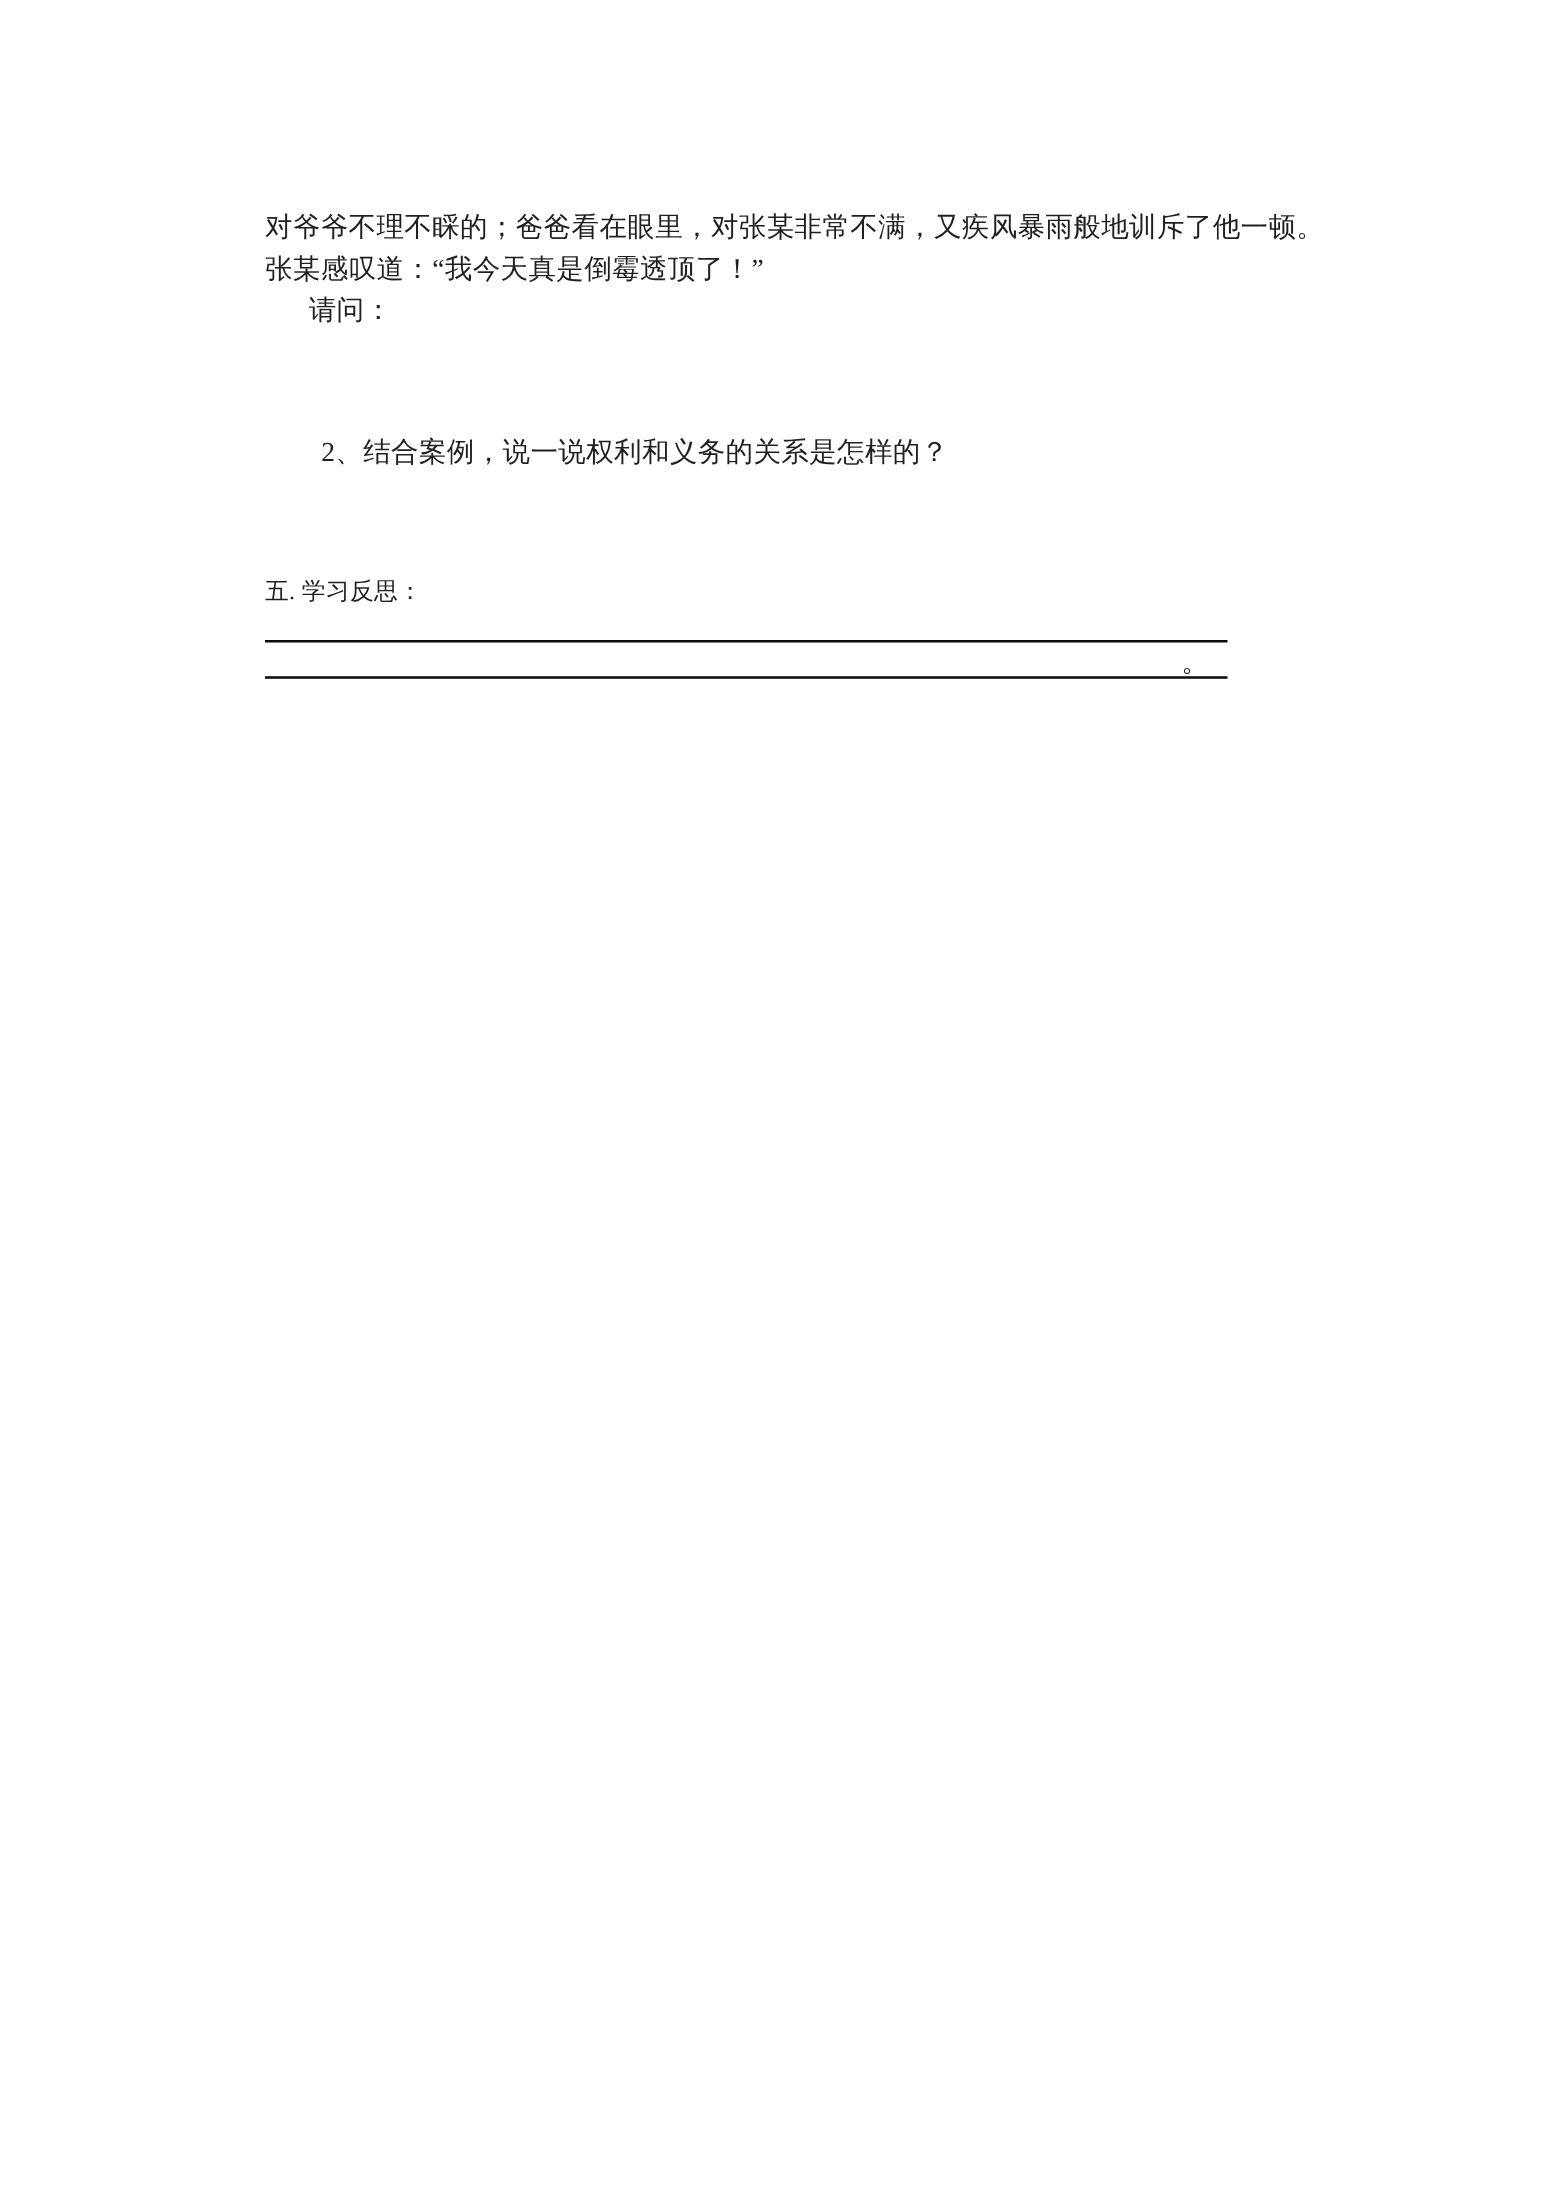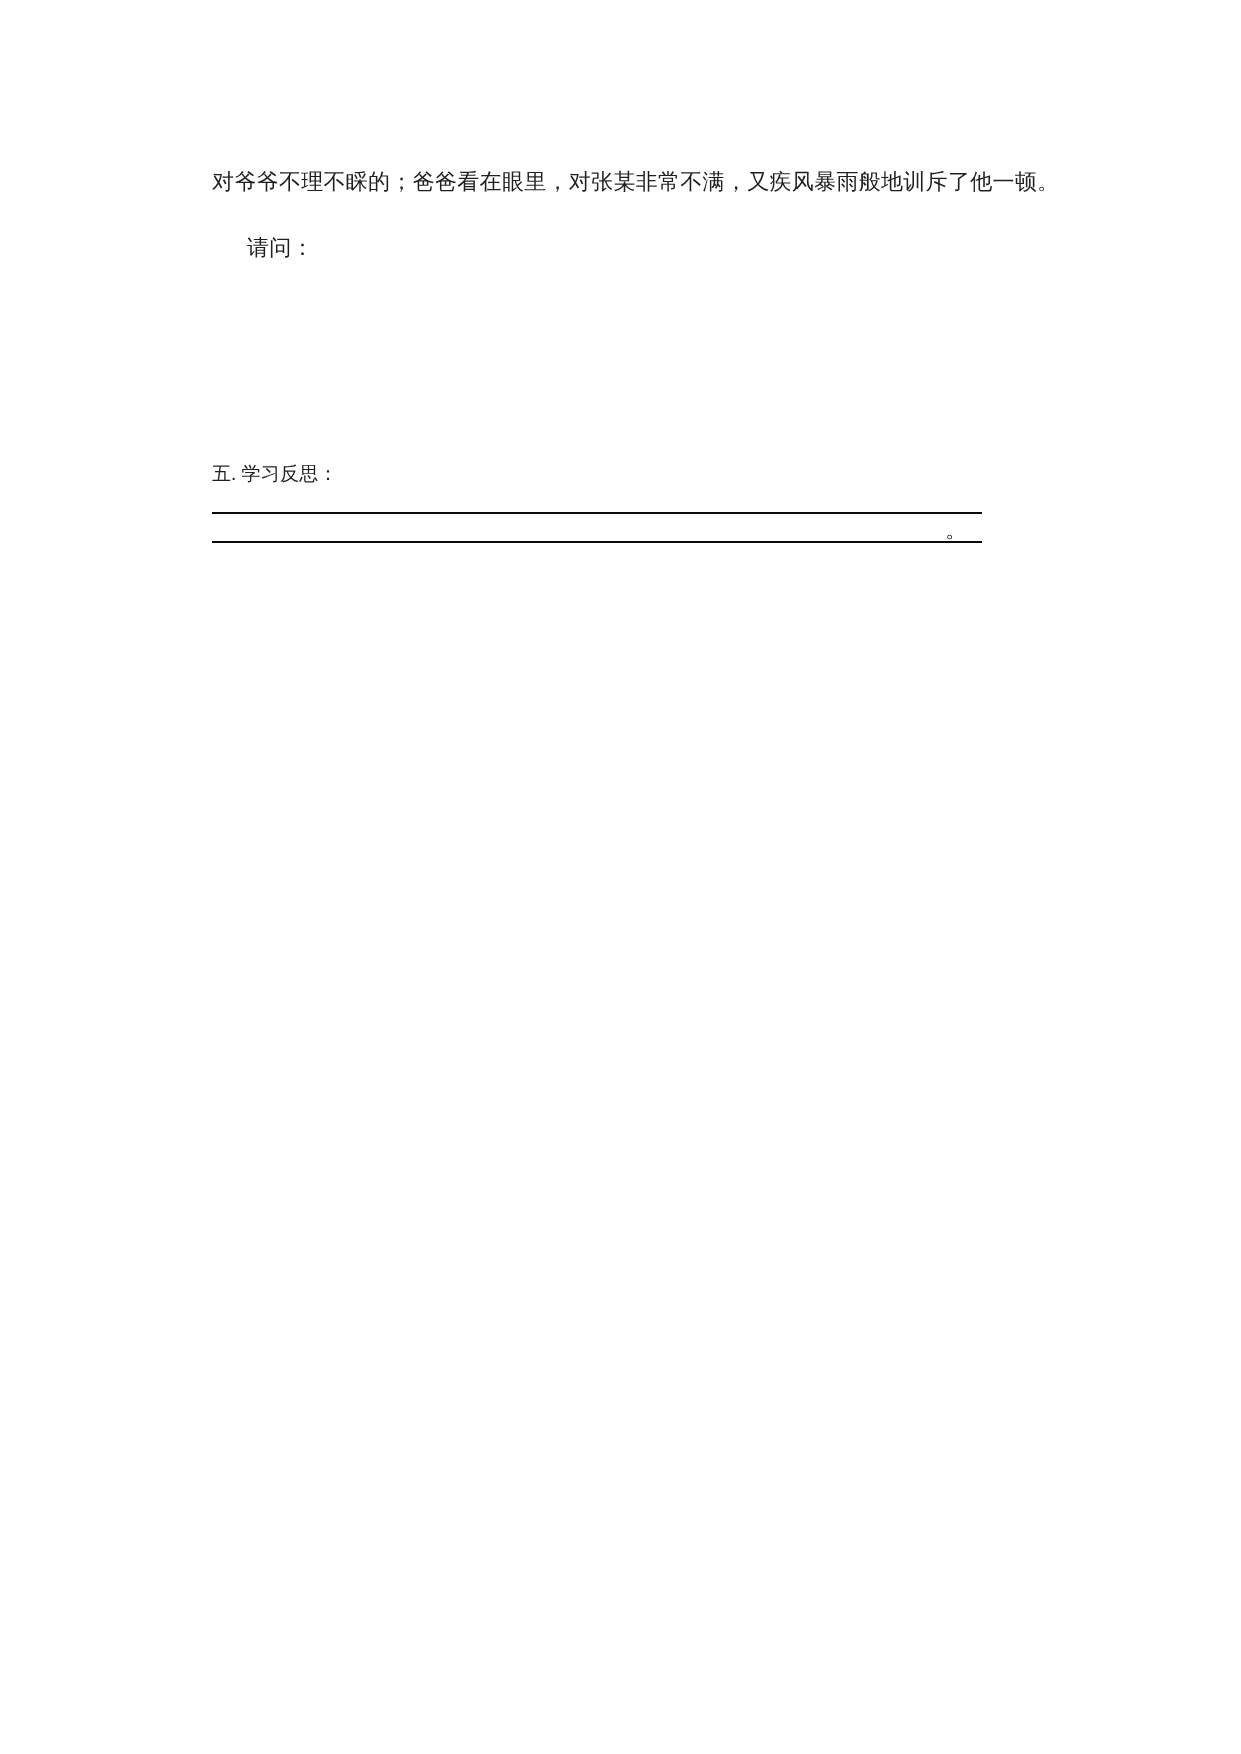--- a/index.html
+++ b/index.html
@@ -52,24 +52,26 @@
   .blank-1 { top: 487px; }
   .blank-2 { top: 516px; }
 </style>
 </head>
 <body>
 
 <div class="page">
 
   <div class="text para-line1">对爷爷不理不睬的；爸爸看在眼里，对张某非常不满，又疾风暴雨般地训斥了他一顿。</div>
 
+  <div class="text para-line2">张某感叹道：“我今天真是倒霉透顶了！”</div>
 
   <div class="text prompt">请问：</div>
 
 
+  <div class="text q2">2、结合案例，说一说权利和义务的关系是怎样的？</div>
 
   <div class="text section-title">五. 学习反思：</div>
 
   <div class="blank-line blank-1"></div>
 
   <div class="blank-line blank-2"><span>。</span></div>
 
 </div>
 
 </body></html>

